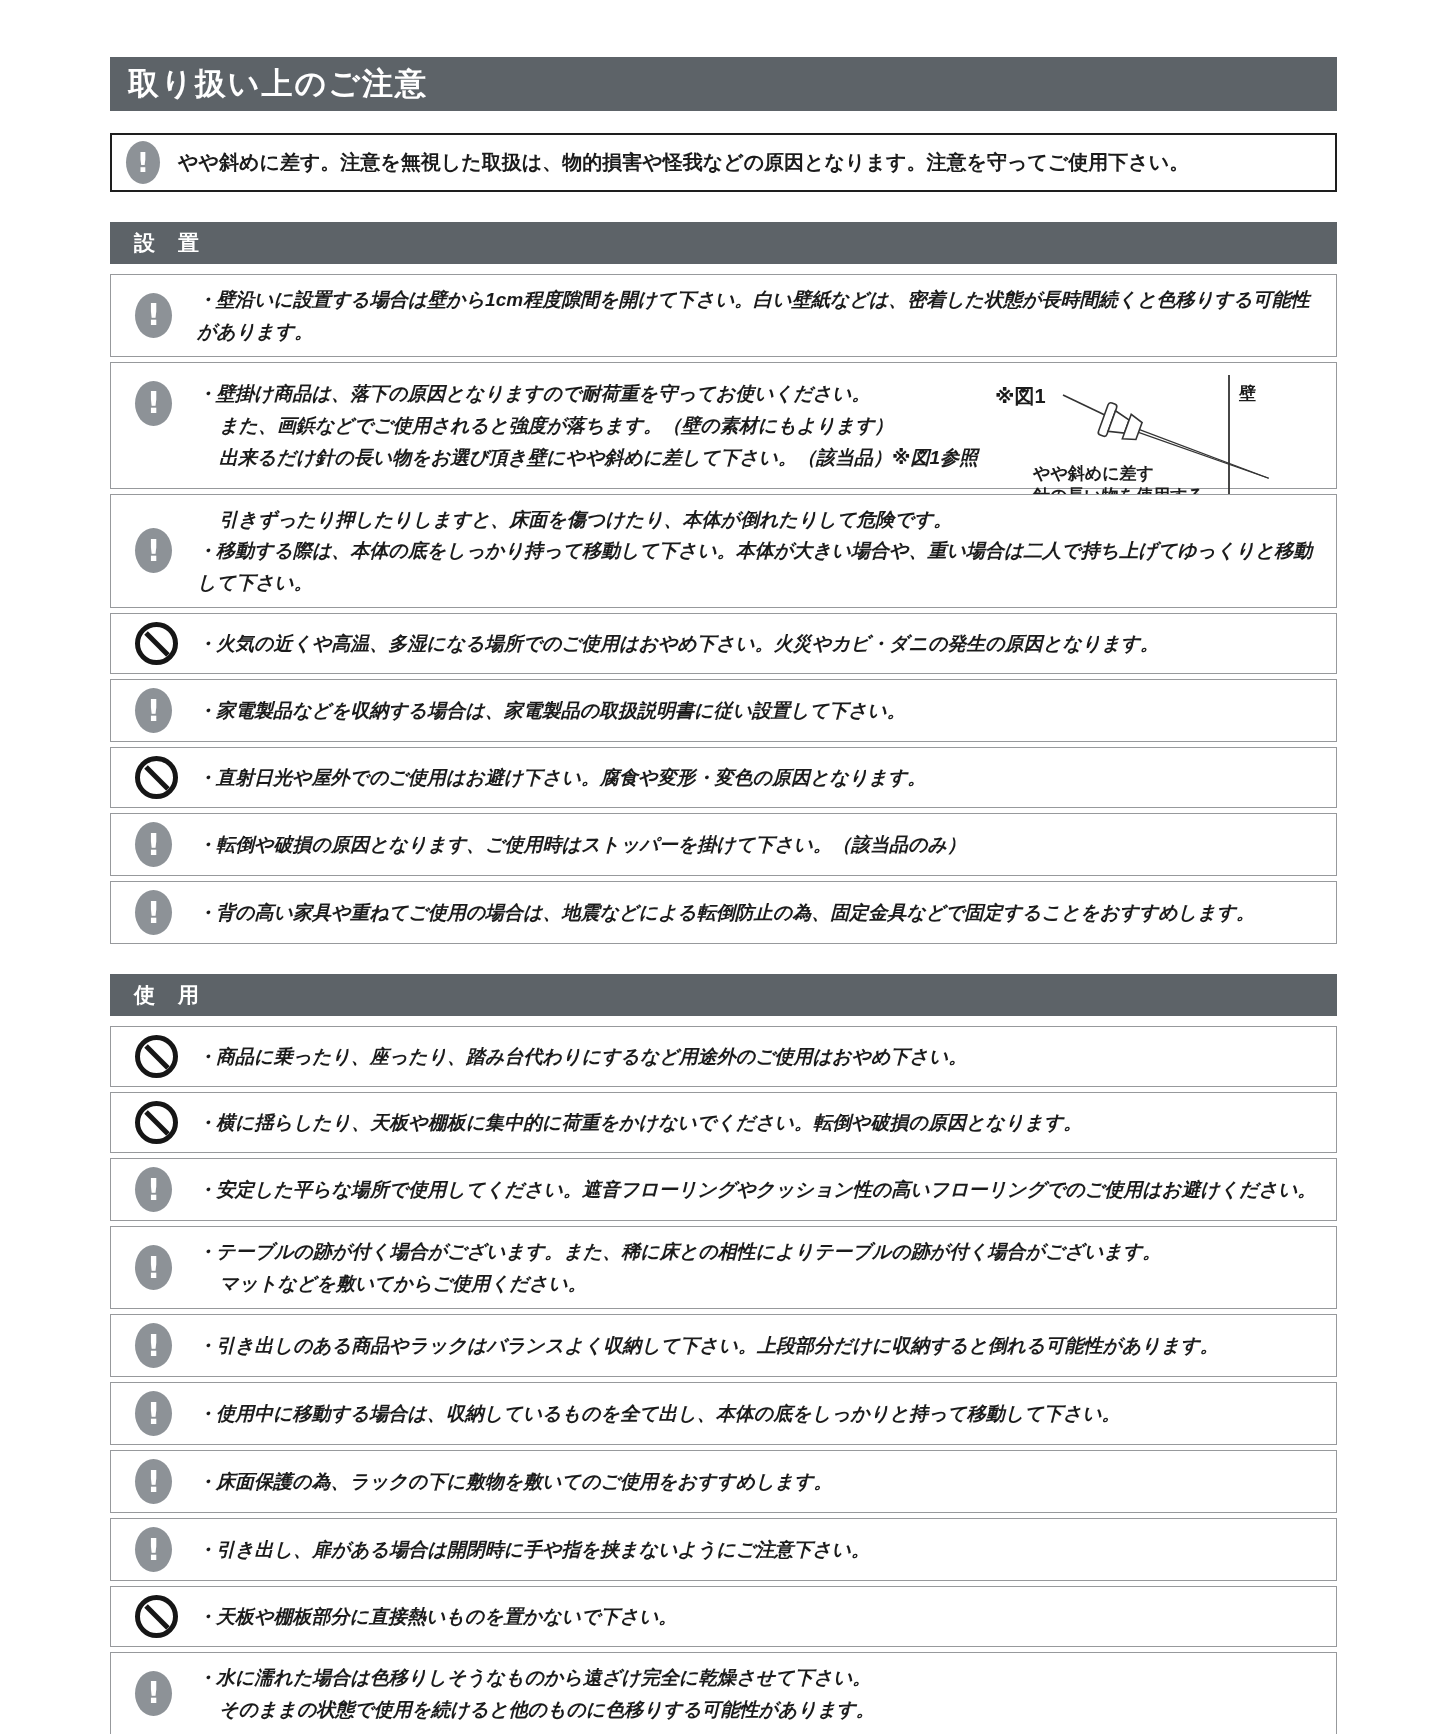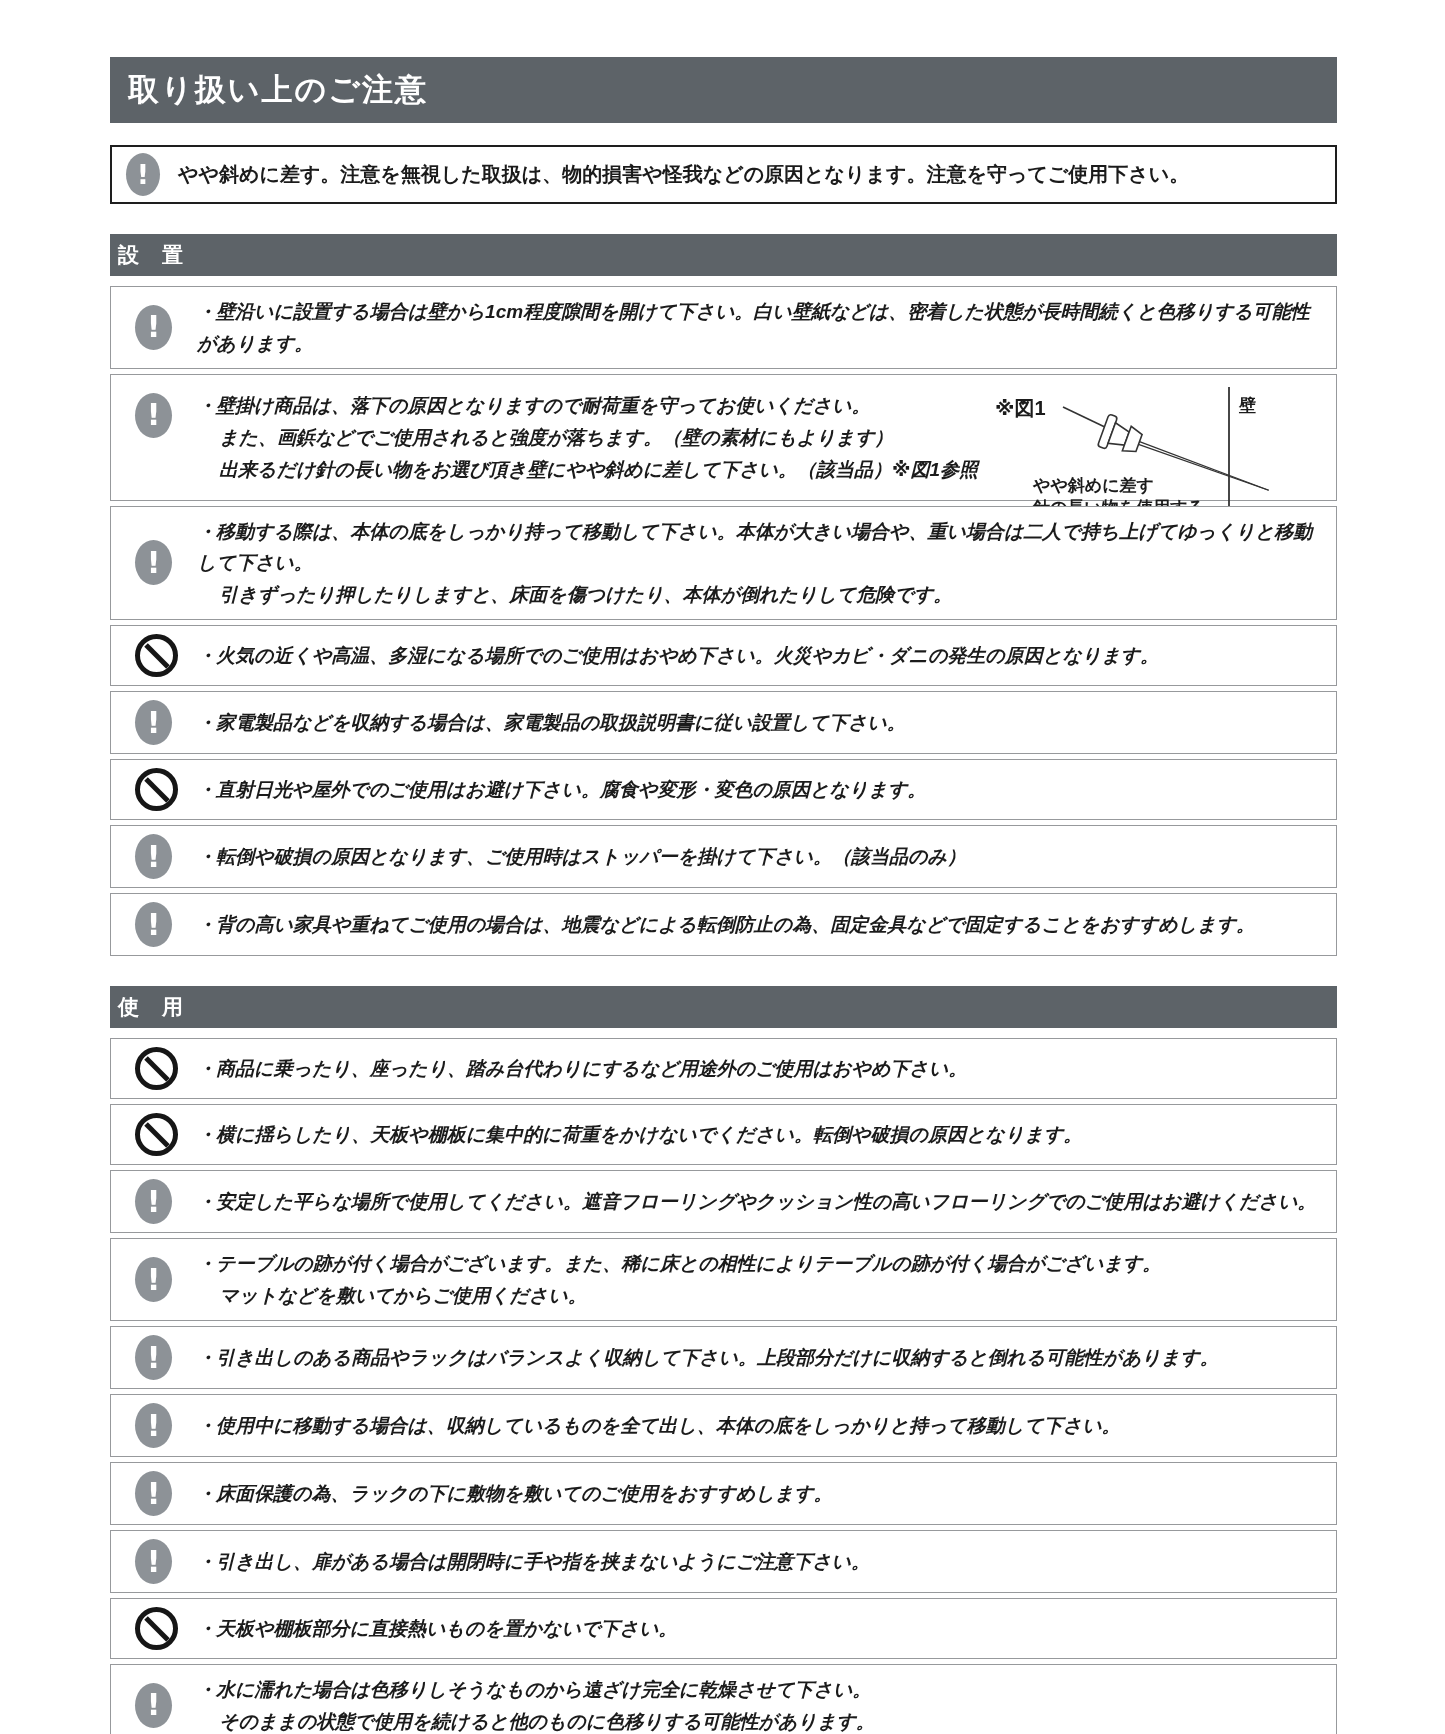--- a/index.html
+++ b/index.html
@@ -6,36 +6,36 @@
   html,body { background:#ffffff; }
   body {
     width:1445px; min-height:1734px;
     font-family:"Liberation Sans","DejaVu Sans",sans-serif;
     color:#1b1b1b;
   }
   .page { width:1445px; min-height:1734px; padding:57px 108px 40px 110px; }
 
   .title-bar {
     background:#5d6368; color:#ffffff;
-    height:66px; display:flex; align-items:center;
+    height:54px; display:flex; align-items:center;
     padding:8px 18px; font-size:31px; font-weight:bold; letter-spacing:2px;
   }
 
   .intro-box {
     margin-top:22px; border:2px solid #1e1e1e;
     display:flex; align-items:center; gap:18px;
     padding:6px 14px; min-height:50px;
     font-size:20px; font-weight:bold;
   }
 
   .section { margin-top:30px; }
   .section-bar {
     background:#5d6368; color:#ffffff;
     height:42px; display:flex; align-items:center;
-    padding:0 8px; font-size:21px; font-weight:bold; letter-spacing:1px;
+    padding:0 24px; font-size:21px; font-weight:bold; letter-spacing:1px;
   }
   .rows { margin-top:10px; display:flex; flex-direction:column; gap:5px; }
 
   .row {
     border:1px solid #97999c; background:#ffffff;
     display:flex; align-items:center;
     padding:8px 16px 8px 24px; min-height:50px; position:relative;
   }
   .icon-cell { flex:0 0 62px; display:flex; justify-content:flex-start; align-items:center; }
   .text-cell { flex:1; font-size:19px; line-height:1.68; font-weight:bold; padding-top:1px;font-style:italic; }
@@ -116,22 +116,22 @@
     </g>
     <text x="56" y="110" class="fig-text">やや斜めに差す</text>
     <text x="56" y="132" class="fig-text">針の長い物を使用する</text>
   </svg>
 </div>
           <div class="row">
             <div class="icon-cell">
               <span class="icon-attention">!</span>
             </div>
             <div class="text-cell">
+              <span class="line cont">引きずったり押したりしますと、床面を傷つけたり、本体が倒れたりして危険です。</span>
               <span class="line">・移動する際は、本体の底をしっかり持って移動して下さい。本体が大きい場合や、重い場合は二人で持ち上げてゆっくりと移動して下さい。</span>
-              <span class="line cont">引きずったり押したりしますと、床面を傷つけたり、本体が倒れたりして危険です。</span>
             </div>
           </div>
           <div class="row">
             <div class="icon-cell">
               <span class="icon-prohibition">
                 <span class="slash"></span>
               </span>
             </div>
             <div class="text-cell">
               <span class="line">・火気の近くや高温、多湿になる場所でのご使用はおやめ下さい。火災やカビ・ダニの発生の原因となります。</span>

